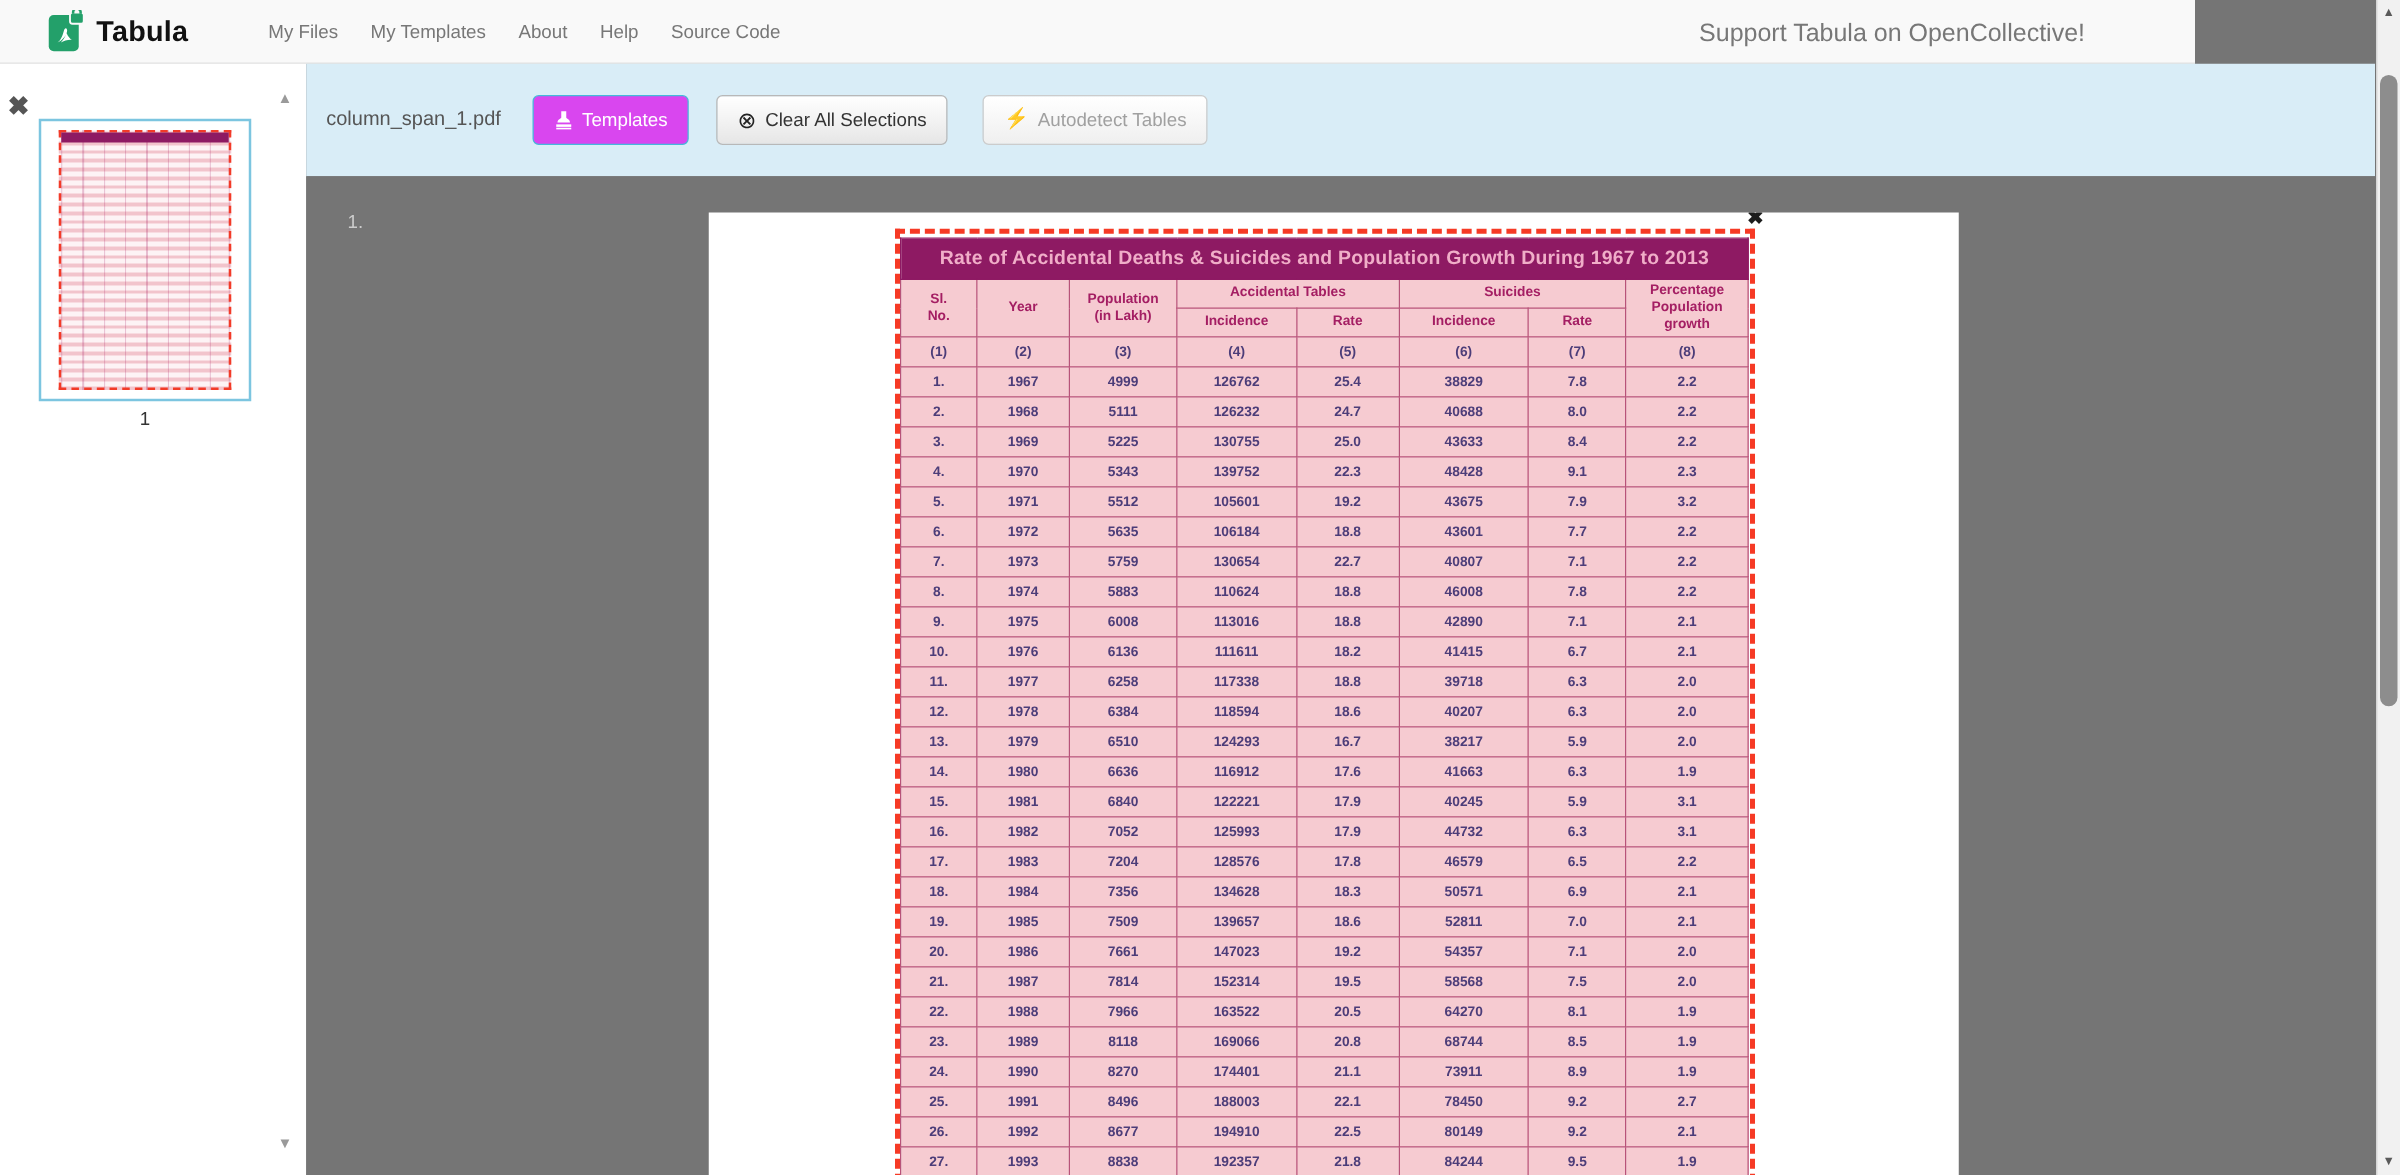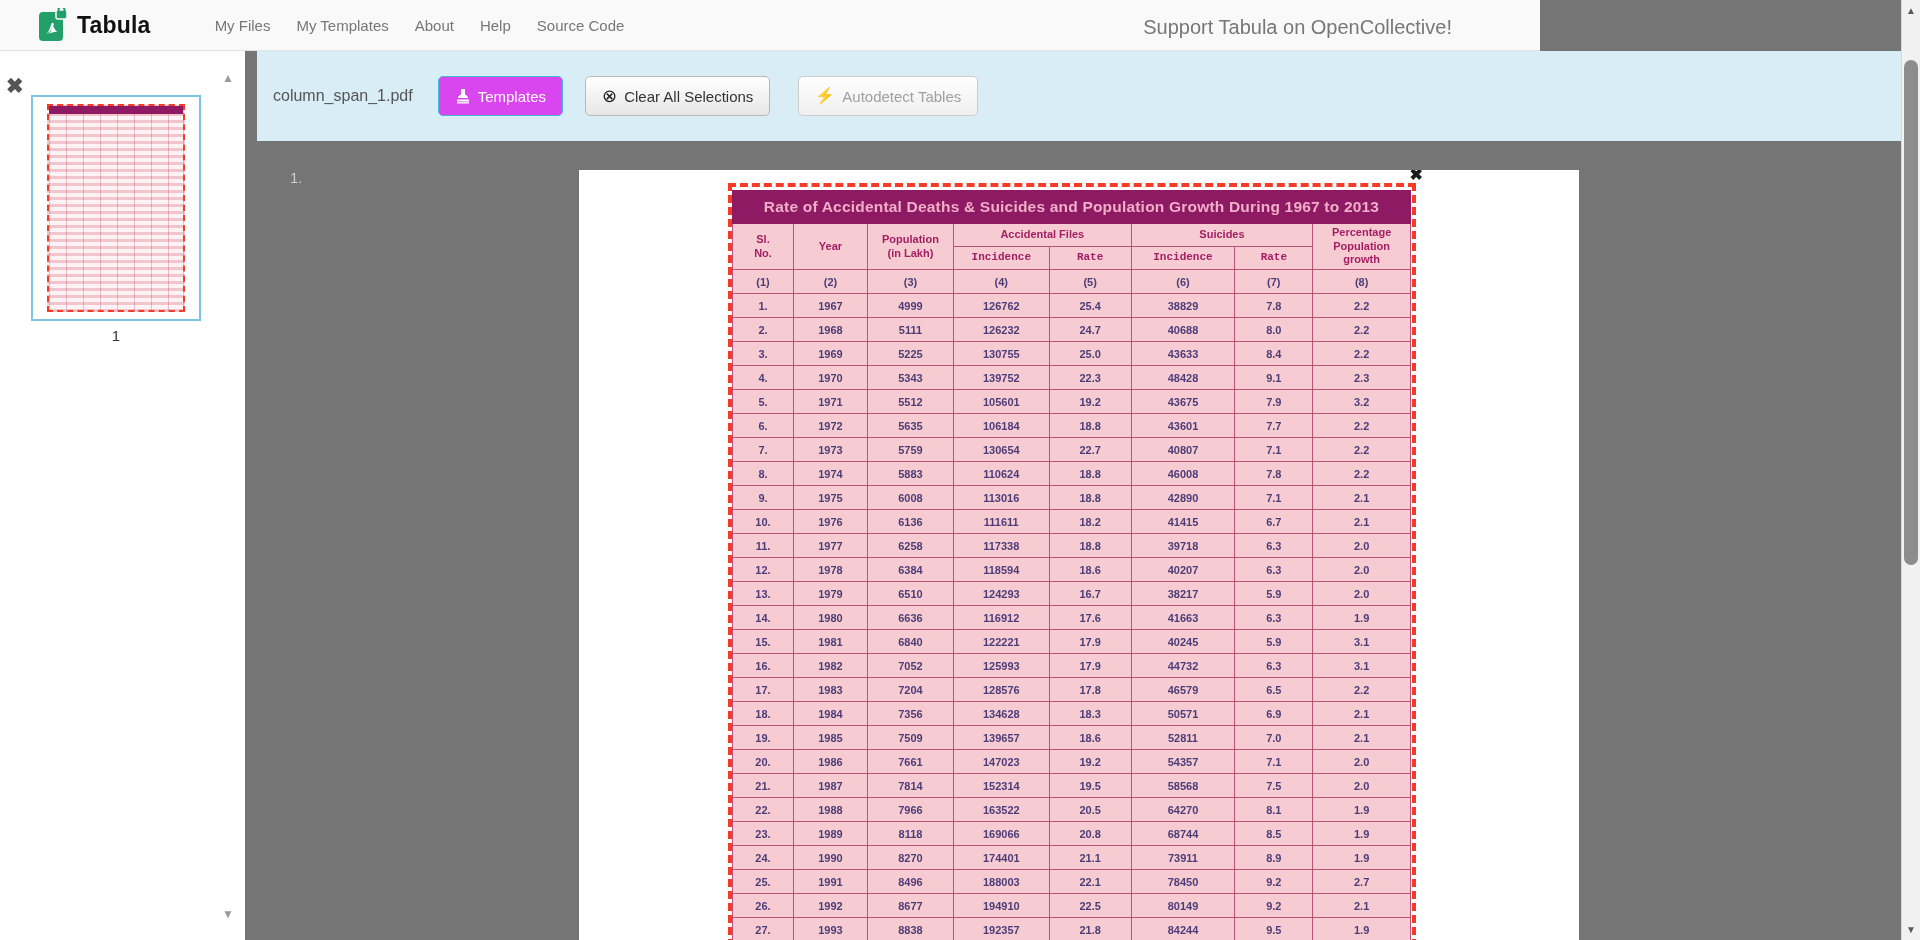--- a/index.html
+++ b/index.html
@@ -1,41 +1,41 @@
 <!DOCTYPE html>
 <html><head>
 <meta charset="utf-8">
 <style>
   html,body{margin:0;padding:0;}
   body{width:1920px;height:940px;overflow:hidden;font-family:"Liberation Sans",sans-serif;background:#757575;position:relative;}
   #app{position:absolute;inset:0;}
 
   
-  .navbar{position:absolute;left:0;top:0;width:1540px;height:51px;background:#f9f9f9;border-bottom:1px solid #e2e2e2;display:flex;align-items:center;box-sizing:border-box;padding-left:38px;}
+  .navbar{position:absolute;left:0;top:0;width:1756px;height:51px;background:#f9f9f9;border-bottom:1px solid #e2e2e2;display:flex;align-items:center;box-sizing:border-box;padding-left:38px;}
   .brand{display:flex;align-items:center;cursor:pointer;}
   .brand-name{font-size:23px;font-weight:bold;color:#111;margin-left:9px;letter-spacing:.2px;}
   .nav-links{display:flex;margin-left:64px;gap:26px;}
   .nav-link{font-size:15px;color:#777;cursor:pointer;white-space:nowrap;}
   .support-link{position:absolute;right:88px;top:16px;font-size:20px;color:#777;cursor:pointer;}
 
   
   .sidebar{position:absolute;left:0;top:51px;width:245px;height:889px;background:#ffffff;}
   .sb-scroll{position:absolute;color:#9a9a9a;font-size:12px;cursor:pointer;}
   .sb-up{left:222px;top:20px;}
   .sb-down{left:222px;top:856px;}
   .sb-close{position:absolute;left:6px;top:24px;font-size:21px;font-weight:bold;color:#555;cursor:pointer;line-height:1;}
   .thumb{position:absolute;left:31px;top:44px;width:170px;height:226px;border:2px solid #7cc5e0;background:#fff;box-sizing:border-box;cursor:pointer;padding:7px 14px;}
   .mini-table{width:100%;height:100%;border:2px dashed #f23b28;box-sizing:border-box;background:
       repeating-linear-gradient(to right, rgba(164,30,99,.25) 0 1px, transparent 1px 17px),
       repeating-linear-gradient(to bottom, #f2c4cc 0 3px, #fdf3f5 3px 7px);}
   .mini-title{width:100%;height:8px;background:#8e1a63;}
   .thumb-label{position:absolute;left:31px;top:276px;width:170px;text-align:center;font-size:15px;color:#333;}
 
   
-  .content{position:absolute;left:257px;top:51px;width:1655px;height:698px;}
+  .content{position:absolute;left:245px;top:51px;width:1655px;height:698px;}
 
   
   .toolbar{position:relative;height:90px;background:#d9edf7;display:flex;align-items:center;box-sizing:border-box;padding-left:16px;}
   .filename{font-size:16px;color:#555;margin-right:25px;white-space:nowrap;}
   .btn{display:flex;align-items:center;gap:7px;height:40px;padding:0 16px;border-radius:5px;font-size:15px;box-sizing:border-box;cursor:pointer;white-space:nowrap;}
   .btn-templates{background:#d946ef;border:1px solid #46b8da;color:#fff;}
   .btn-clear{background:linear-gradient(#ffffff,#e6e6e6);border:1px solid #b8b8b8;color:#333;margin-left:22px;}
   .btn-autodetect{background:linear-gradient(#ffffff,#efefef);border:1px solid #ccc;color:#a0a0a0;margin-left:28px;cursor:default;}
   .btn-export{margin-left:auto;margin-right:62px;background:#5cb85c;border:1px solid #4cae4c;color:#fff;height:42px;font-size:16px;}
   .btn .glyph{font-size:16px;line-height:1;}
@@ -49,21 +49,21 @@
   .selection{position:absolute;left:149px;top:13px;width:688px;height:860px;border:4px dashed #f63a25;box-sizing:border-box;cursor:move;}
   .sel-close{position:absolute;top:-20px;right:-11px;font-size:16px;font-weight:bold;color:#1c1c1c;cursor:pointer;line-height:1;}
 
   
   .pdf-table{width:679px;margin:3px 0 0 0;border-collapse:collapse;table-layout:fixed;font-family:"Liberation Sans",sans-serif;}
   .pdf-table td,.pdf-table th{border:1px solid #b85379;text-align:center;vertical-align:middle;font-weight:bold;padding:0;}
   .title-cell{background:#8e1a63;color:#f0aec8;font-size:15.5px;height:32px;border:1px solid #8e1a63 !important;letter-spacing:.2px;}
   .pdf-table th{background:#f6cbd1;color:#a41e63;font-size:11px;line-height:1.25;}
   .th-multi{white-space:pre-line;}
   .hdr-top{height:23px;}
-  .hdr-sub{height:23px;font-family:Liberation Mono, monospace;}
+  .hdr-sub{height:23px;}
   .idx-row td{background:#f6cbd1;color:#a41e63;font-size:11px;height:22px;}
   .pdf-table tbody td{background:#f6cbd1;color:#4c3d79;font-size:11px;height:23px;}
 
   
   .scrollbar{position:absolute;right:0;top:0;width:19px;height:940px;background:#f1f1f1;border-left:1px solid #d8d8d8;box-sizing:border-box;}
   .scrollbar .arrow{position:absolute;left:0;width:100%;text-align:center;color:#5a5a5a;font-size:10px;cursor:pointer;}
   .scrollbar .arrow-up{top:5px;}
   .scrollbar .arrow-down{bottom:5px;}
   .scroll-thumb{position:absolute;left:2px;top:60px;width:14px;height:505px;background:#8d8d8d;border-radius:7px;cursor:grab;}
 
@@ -157,21 +157,21 @@
             <thead>
               <tr>
                 <td class="title-cell" colspan="8">Rate of Accidental Deaths &amp; Suicides and Population Growth During 1967 to 2013</td>
               </tr>
               <tr class="hdr-top">
                 <th rowspan="2" class="th-multi">Sl.
 No.</th>
                 <th rowspan="2">Year</th>
                 <th rowspan="2" class="th-multi">Population
 (in Lakh)</th>
-                <th colspan="2">Accidental Files</th>
+                <th colspan="2">Accidental Tables</th>
                 <th colspan="2">Suicides</th>
                 <th rowspan="2" class="th-multi">Percentage
 Population
 growth</th>
               </tr>
               <tr class="hdr-sub">
                 <th>Incidence</th>
                 <th>Rate</th>
                 <th>Incidence</th>
                 <th>Rate</th>

